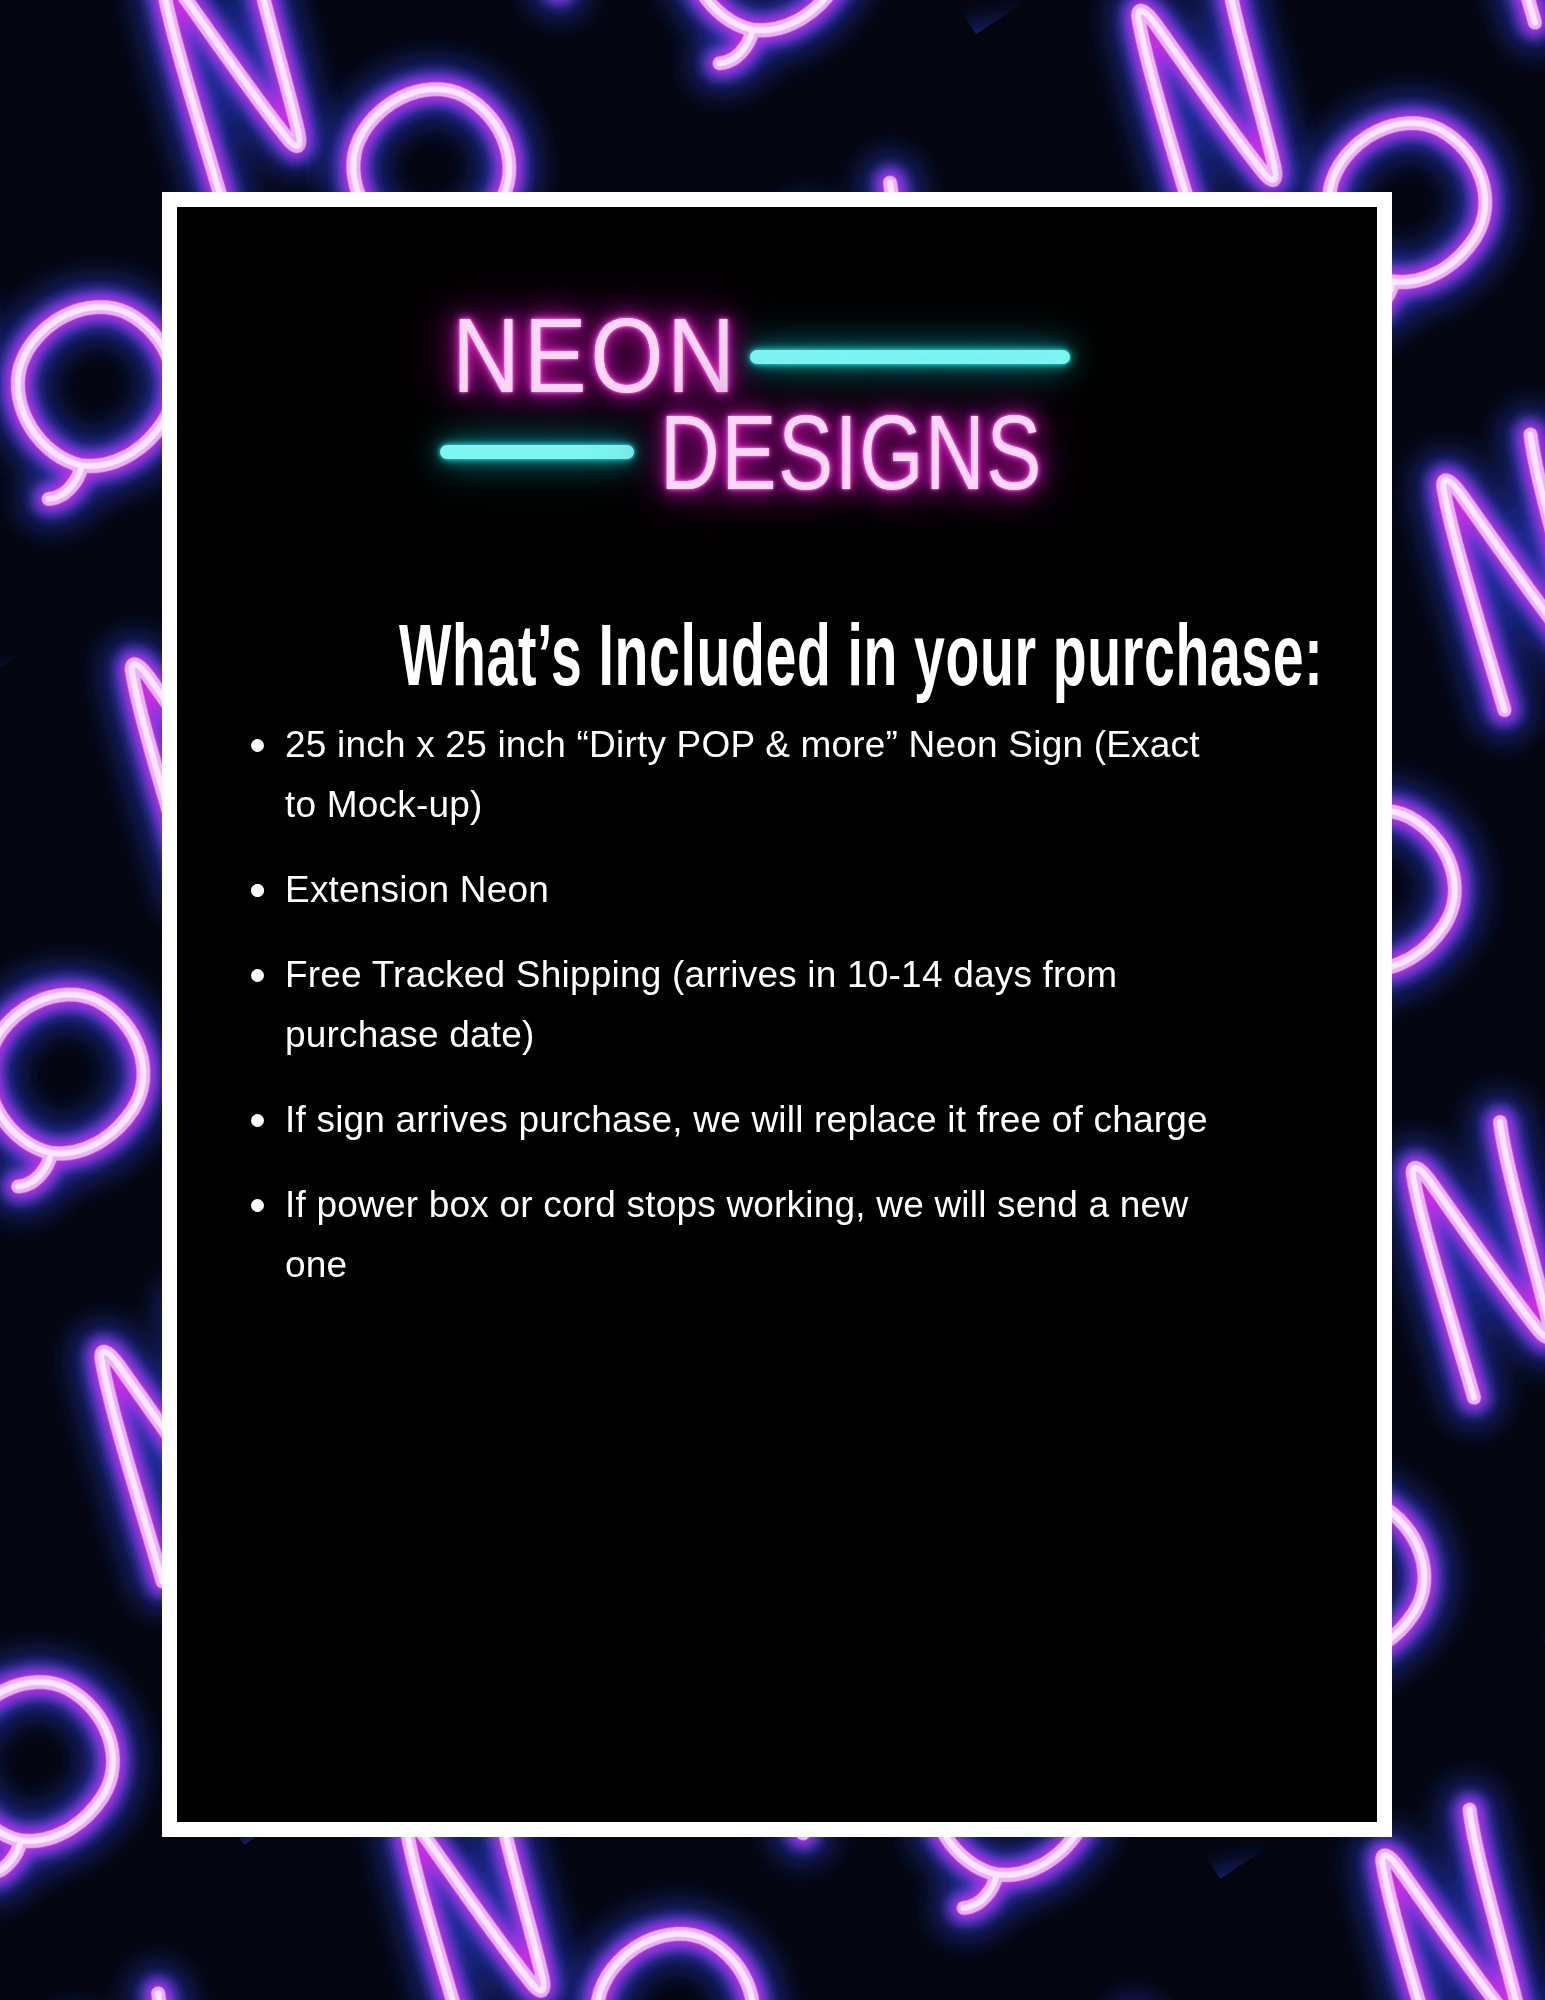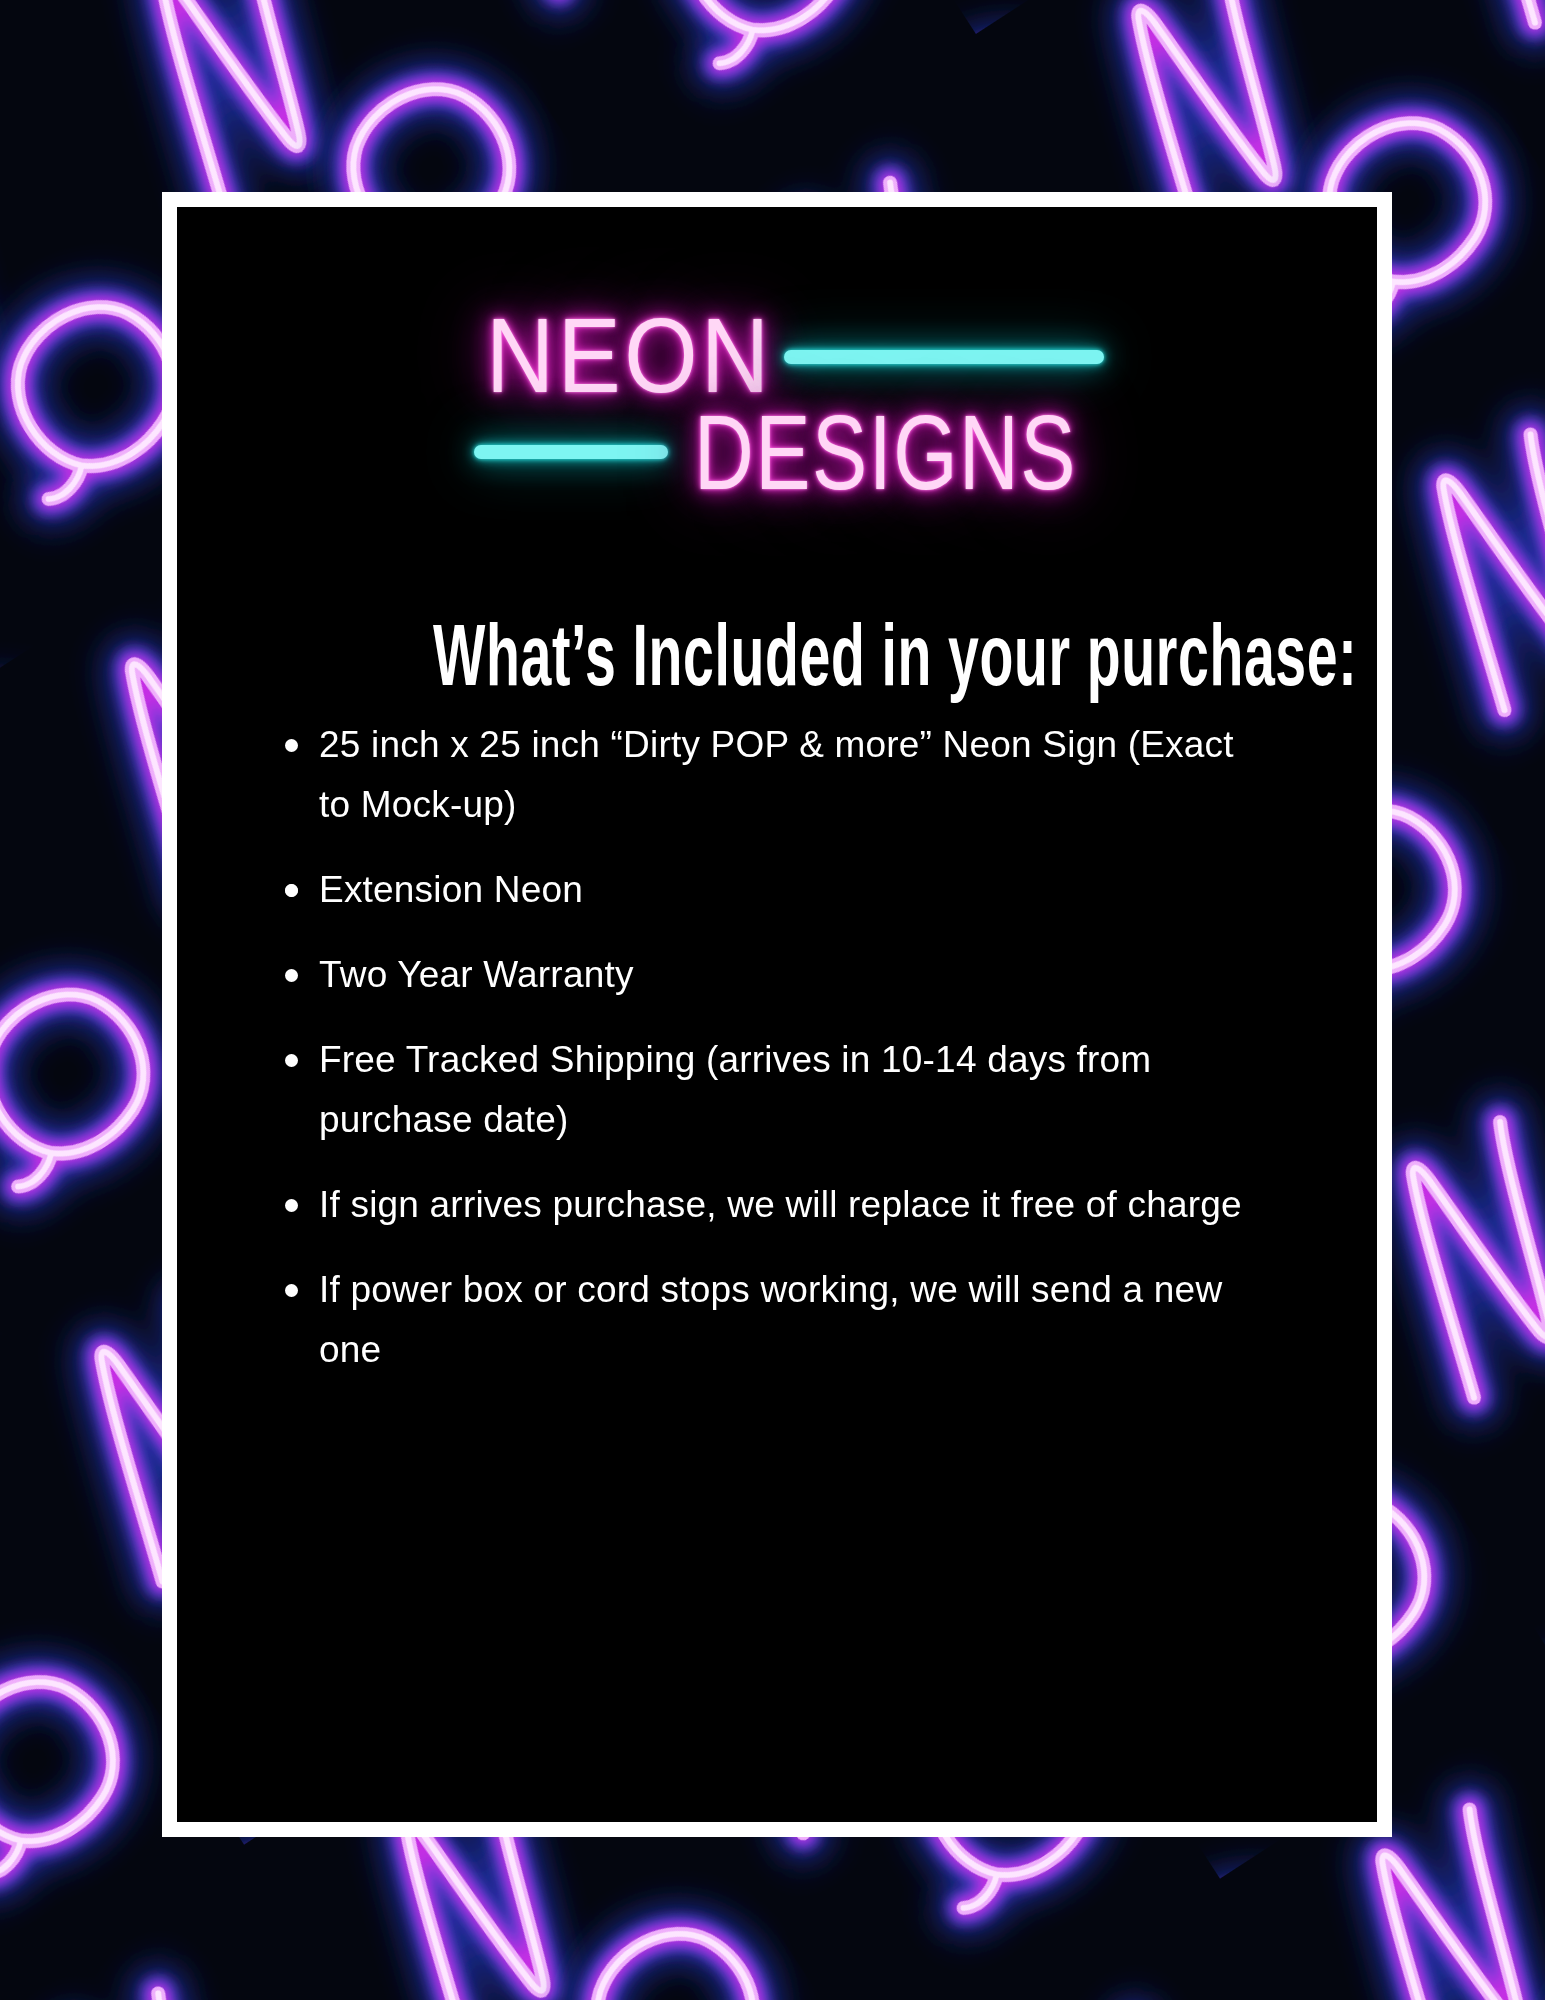--- a/index.html
+++ b/index.html
@@ -1,20 +1,20 @@
 <!DOCTYPE html>
 <html><head>
 <meta charset="utf-8">
 <style>
   html,body{margin:0;padding:0;background:#04060f;}
   .page{position:relative;width:1545px;height:2000px;overflow:hidden;background:#04060f;
         font-family:"Liberation Sans",sans-serif;}
   .bg{position:absolute;left:0;top:0;width:1545px;height:2000px;display:block;}
   .panel{position:absolute;left:162px;top:192px;width:1230px;height:1645px;
-         background:#000;border:15px solid #fff;box-sizing:border-box;z-index:2;padding-left:34px;}
+         background:#000;border:15px solid #fff;box-sizing:border-box;z-index:2;}
   .panel-inner{position:relative;width:100%;height:100%;}
 
   
   .neon-word{position:absolute;line-height:1;font-weight:400;white-space:nowrap;
     color:#ffd7f6;
     text-shadow:0 0 3px #ff8ae6,0 0 9px #fb3bdc,0 0 22px #e716c8,0 0 45px #a50d9a,0 0 80px #70086a;
     transform-origin:left top;}
   .word-neon{left:275px;top:95px;font-size:106px;letter-spacing:4px;transform:scaleX(.89);}
   .word-designs{left:483px;top:192px;font-size:106px;letter-spacing:2px;transform:scaleX(.78);}
   .teal-dash{position:absolute;height:14px;border-radius:7px;background:#7df5f2;
@@ -94,24 +94,20 @@
         </li>
         <li>
           <span class="bullet-dot"></span>
         </li>
         <li>
           <span class="bullet-dot"></span>
           <span>Extension Neon</span>
         </li>
         <li>
           <span class="bullet-dot"></span>
-          <span>Two Year Warranty</span>
-        </li>
-        <li>
-          <span class="bullet-dot"></span>
           <span>Free Tracked Shipping (arrives in 10-14 days from purchase date)</span>
         </li>
         <li>
           <span class="bullet-dot"></span>
           <span>If sign arrives purchase, we will replace it free of charge</span>
         </li>
         <li>
           <span class="bullet-dot"></span>
           <span>If power box or cord stops working, we will send a new one</span>
         </li>

